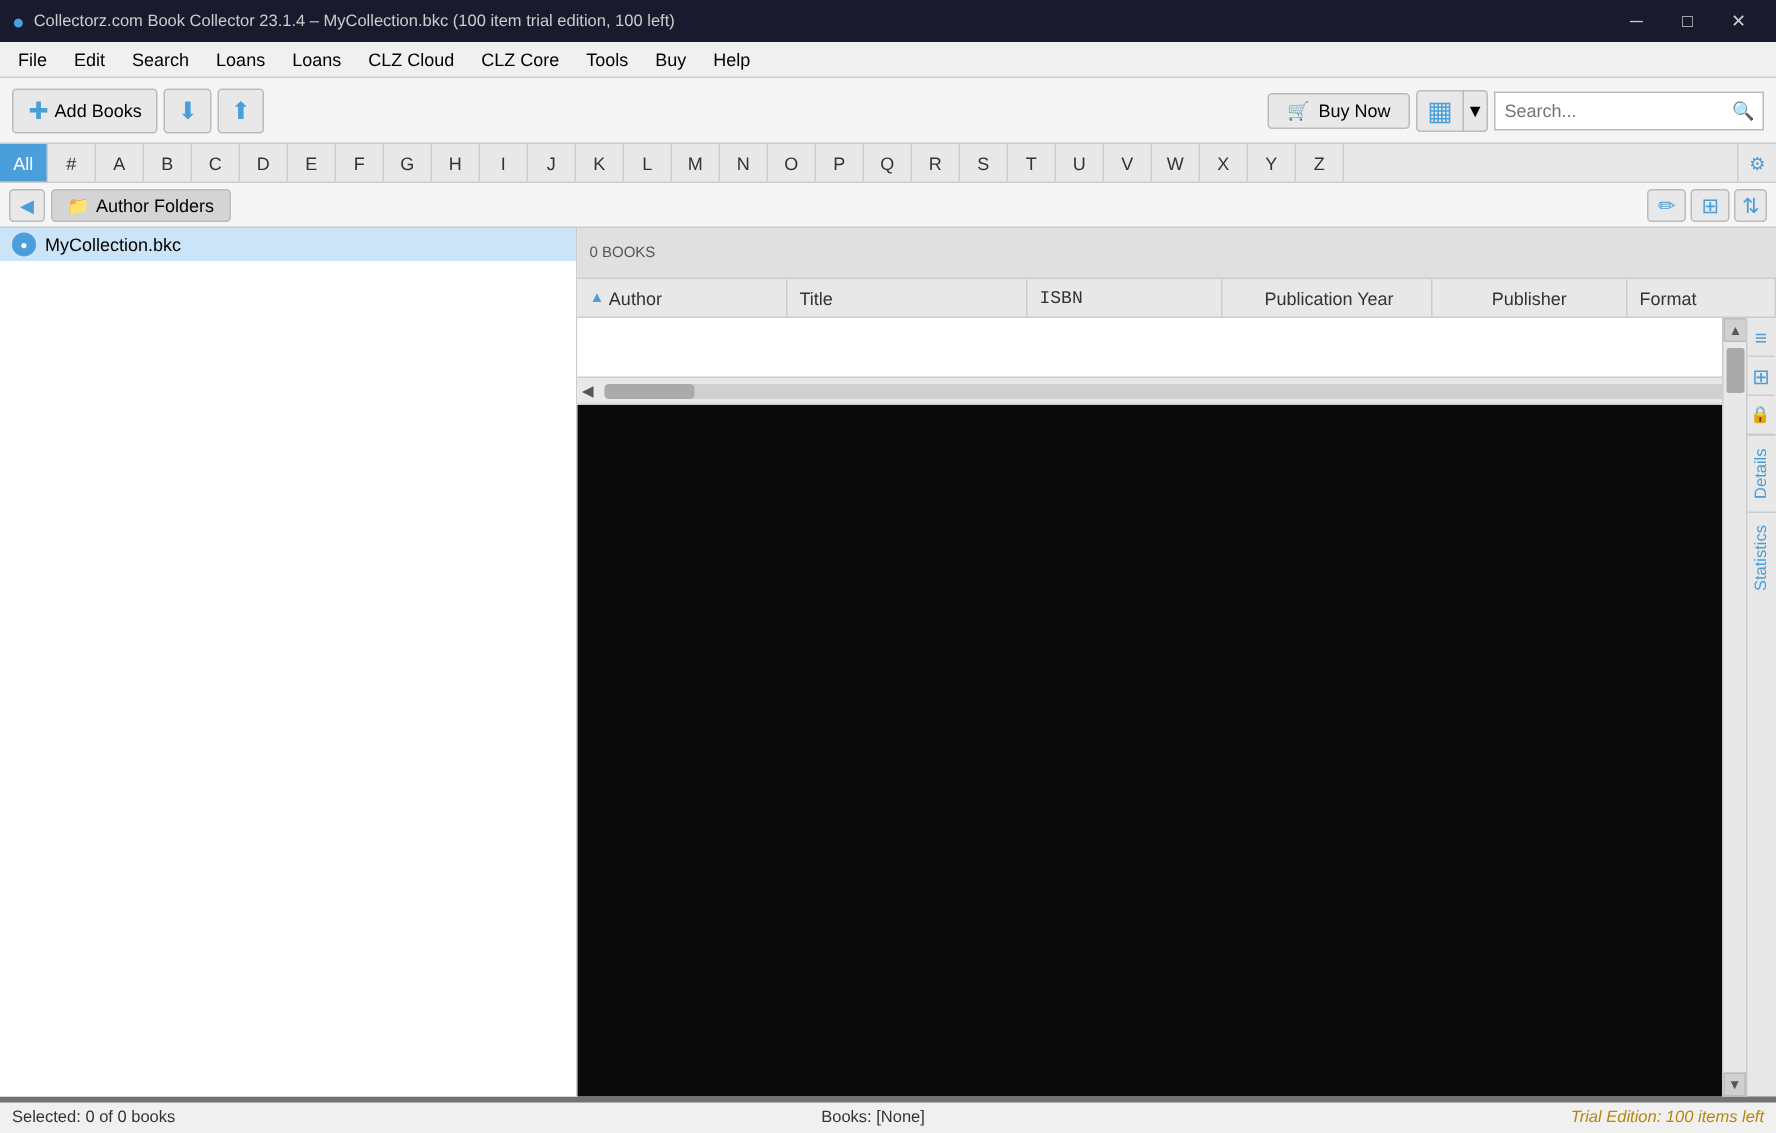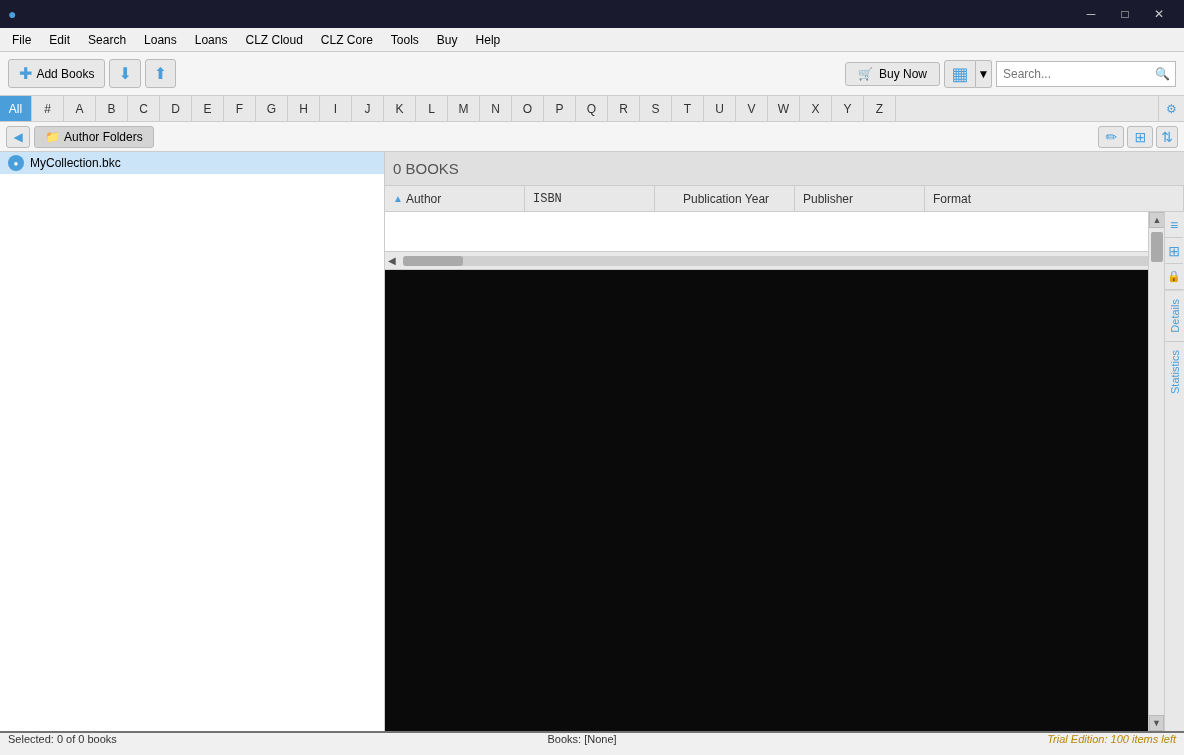--- a/index.html
+++ b/index.html
@@ -175,41 +175,41 @@
     }
 
     
     #books-count-bar {
       background: #e0e0e0;
       height: 34px;
       display: flex;
       align-items: center;
       padding: 12px 8px;
       border-bottom: 1px solid #ccc;
-      font-size: 15px; color: #555;
+      font-size: 10px; color: #555;
     }
 
     
     #list-header {
       background: #e8e8e8;
       height: 26px;
       display: flex;
       align-items: center;
       border-bottom: 1px solid #ccc;
       font-size: 12px; color: #333;
     }
     .col-header {
       padding: 0 8px; height: 100%; display: flex; align-items: center; cursor: pointer;
       border-right: 1px solid #ccc; gap: 3px; white-space: nowrap;
     }
     .col-author { width: 140px; }
     .col-title { width: 160px; }
     .col-isbn { width: 130px; font-family: Liberation Mono, monospace; }
     .col-pubyear { width: 120px; margin-left: 20px; }
-    .col-publisher { width: 130px; }
+    .col-publisher { width: 130px; justify-content: center; }
     .col-format { flex: 1; }
     .sort-arrow { color: #4a9eda; font-size: 10px; }
 
     
     #content-area {
       flex: 1;
       display: flex;
       flex-direction: column;
       position: relative;
     }
@@ -262,23 +262,23 @@
     .side-tab-icon {
       width: 18px; height: 26px; display: flex; align-items: center; justify-content: center;
       cursor: pointer; color: #4a9eda; border-bottom: 1px solid #ccc; font-size: 14px;
     }
 
     
     #status-bar {
       background: #f0f0f0;
       height: 24px;
       display: flex;
-      align-items: flex-start;
+      align-items: center;
       padding: 0 8px;
-      border-top: 2px solid #737373;
+      border-top: 4px solid #737373;
       font-size: 11px;
       color: #333;
       justify-content: space-between;
     }
     .status-right { color: #b8860b; font-style: italic; }
 
     
     #right-scrollbar {
       position: absolute;
       right: 20px;
@@ -295,20 +295,21 @@
     .v-scroll-thumb {
       width: 12px; height: 30px; background: #aaa; margin: 0 2px; border-radius: 2px; position: absolute; top: 20px;
     }
   </style>
 </head>
 <body>
 
 <div id="title-bar">
   <div class="title-left">
     <span class="app-icon">●</span>
+    <span>Collectorz.com Book Collector 23.1.4 – MyCollection.bkc (100 item trial edition, 100 left)</span>
   </div>
   <div class="win-controls">
     <button class="win-btn">─</button>
     <button class="win-btn">□</button>
     <button class="win-btn close">✕</button>
   </div>
 </div>
 
 <div id="menu-bar">
   <span class="menu-item">File</span>
@@ -426,20 +427,23 @@
 
     <div id="books-count-bar">
       <span>0 BOOKS</span>
     </div>
 
     <div id="list-header">
       <div class="col-header col-author">
         <span class="sort-arrow">▲</span>
         <span>Author</span>
       </div>
+      <div class="col-header col-title">
+        <span>Title</span>
+      </div>
       <div class="col-header col-isbn">
         <span>ISBN</span>
       </div>
       <div class="col-header col-pubyear">
         <span>Publication Year</span>
       </div>
       <div class="col-header col-publisher">
         <span>Publisher</span>
       </div>
       <div class="col-header col-format">

